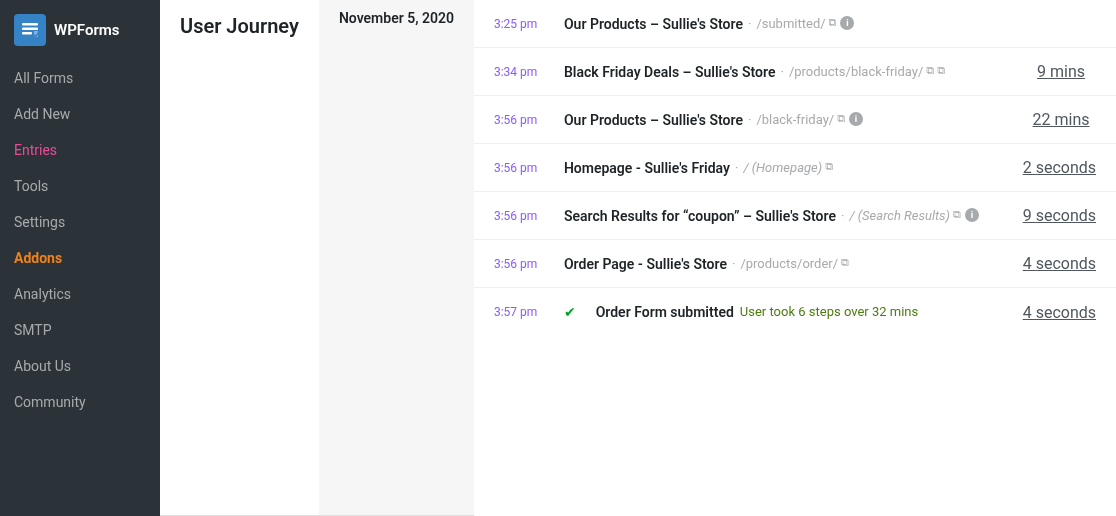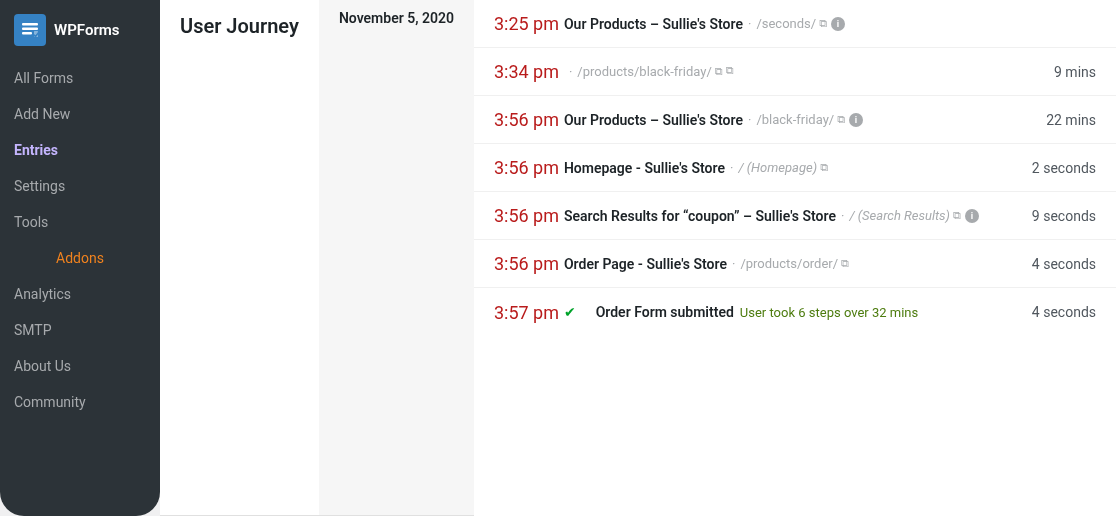--- a/index.html
+++ b/index.html
@@ -6,21 +6,20 @@
     body { font-family: -apple-system, BlinkMacSystemFont, "Segoe UI", Roboto, sans-serif; font-size: 14px; display: flex; width: 1116px; height: 516px; background: #f0f0f1; }
 
     
     .sidebar {
       width: 160px;
       min-width: 160px;
       background: #2c3338;
       display: flex;
       flex-direction: column;
       height: 100%;
-      border-radius: 24px;
     }
     .sidebar-logo {
       display: flex;
       align-items: center;
       gap: 8px;
       padding: 14px 14px;
       background: #2c3338;
     }
     .logo-icon {
       width: 32px;
@@ -45,22 +44,22 @@
     }
     .nav-item {
       padding: 10px 14px;
       color: #a7aaad;
       font-size: 14px;
       cursor: pointer;
       text-decoration: none;
       display: block;
       transition: color 0.15s;
     }
-    .nav-item.active-bold { color: #c4b5fd; font-weight: 700; }
-    .nav-item.active-orange { color: #f0821e; font-weight: 400; text-align: center; }
+    .nav-item.active-bold { color: #ec4899; font-weight: 400; }
+    .nav-item.active-orange { color: #f0821e; font-weight: 700; }
 
     
     .main {
       flex: 1;
       background: white;
       display: flex;
       flex-direction: row;
       overflow: hidden;
     }
     .main-header {
@@ -92,22 +91,22 @@
       display: flex;
       align-items: center;
       padding: 12px 20px;
       border-bottom: 1px solid #f0f0f0;
       min-height: 48px;
     }
     .journey-row:last-child { border-bottom: none; }
     .row-time {
       width: 70px;
       min-width: 70px;
-      color: #b91c1c;
-      font-size: 18px;
+      color: #8b5cf6;
+      font-size: 12px;
     }
     .row-content {
       flex: 1;
       display: flex;
       align-items: flex-start;
       flex-wrap: wrap;
       gap: 0;
     }
     .row-page-title {
       color: #1d2327;
@@ -118,42 +117,43 @@
       color: #a7aaad;
       margin: 0 5px;
       font-size: 13px;
     }
     .row-url {
       color: #a7aaad;
       font-size: 13px;
     }
     .row-duration {
       min-width: 80px;
-      text-align: right;
+      text-align: center;
       color: #50575e;
-      font-size: 14px;
+      font-size: 16px;
       padding-left: 10px;
+      text-decoration: underline;
     }
     .submitted-check {
       color: #00a32a;
       margin-right: 4px;
     }
     .submitted-label {
       color: #1d2327;
       font-weight: 600;
       margin-left: 16px;
     }
     .submitted-sub {
       color: #4d7c0f;
       margin-left: 6px;
       font-size: 13px;
     }
     .row-content-flex {
       display: flex;
-      align-items: center;
+      align-items: flex-start;
       flex-wrap: wrap;
     }
     .row-line2 {
       display: flex;
       align-items: center;
     }
     .external-link-icon {
       display: inline-block;
       font-size: 11px;
       color: #a7aaad;
@@ -187,53 +187,54 @@
         <rect x="14" y="11" width="4" height="6" rx="0.5" fill="white" opacity="0.4"></rect>
         <polyline points="13,14 15.5,16.5 19,12" stroke="#3582c4" stroke-width="1.5" fill="none" stroke-linecap="round" stroke-linejoin="round"></polyline>
       </svg>
     </div>
     <span class="logo-text">WPForms</span>
   </div>
   <nav class="sidebar-nav">
   <a class="nav-item">All Forms</a>
       <a class="nav-item">Add New</a>
       <a class="nav-item active-bold">Entries</a>
+      <a class="nav-item">Tools</a>
       <a class="nav-item">Settings</a>
-      <a class="nav-item">Tools</a>
       <a class="nav-item active-orange">Addons</a>
       <a class="nav-item">Analytics</a>
       <a class="nav-item">SMTP</a>
       <a class="nav-item">About Us</a>
       <a class="nav-item">Community</a>
     </nav>
 </div>
 
 <div class="main">
   <div class="main-header">
     <h1 class="main-title">User Journey</h1>
   </div>
   <div class="date-header">November 5, 2020</div>
   <div class="journey-table">
   <div class="journey-row">
         <div class="row-time">3:25 pm</div>
         <div class="row-content">
           <div class="row-content-flex">
             <span class="row-page-title">Our Products – Sullie's Store</span>
             <span class="row-separator"> · </span>
-            <span class="row-url">/seconds/</span>
+            <span class="row-url">/submitted/</span>
             <span class="external-link-icon"> ⧉</span>
             <span class="info-icon">i</span>
           </div>
         </div>
         <div class="row-duration"></div>
       </div>
       <div class="journey-row">
         <div class="row-time">3:34 pm</div>
         <div class="row-content">
           <div class="row-content-flex">
+            <span class="row-page-title">Black Friday Deals – Sullie's Store</span>
             <span class="row-separator"> · </span>
             <span class="row-url">/products/black-friday/</span>
             <span class="external-link-icon">⧉</span>
           </div>
           <div class="row-line2">
             <span class="external-link-icon">⧉</span>
           </div>
         </div>
         <div class="row-duration">9 mins</div>
       </div>
@@ -247,21 +248,21 @@
             <span class="external-link-icon"> ⧉</span>
             <span class="info-icon">i</span>
           </div>
         </div>
         <div class="row-duration">22 mins</div>
       </div>
       <div class="journey-row">
         <div class="row-time">3:56 pm</div>
         <div class="row-content">
           <div class="row-content-flex">
-            <span class="row-page-title">Homepage - Sullie's Store</span>
+            <span class="row-page-title">Homepage - Sullie's Friday</span>
             <span class="row-separator"> · </span>
             <span class="row-url"><em>/ (Homepage)</em></span>
             <span class="external-link-icon"> ⧉</span>
           </div>
         </div>
         <div class="row-duration">2 seconds</div>
       </div>
       <div class="journey-row">
         <div class="row-time">3:56 pm</div>
         <div class="row-content">

